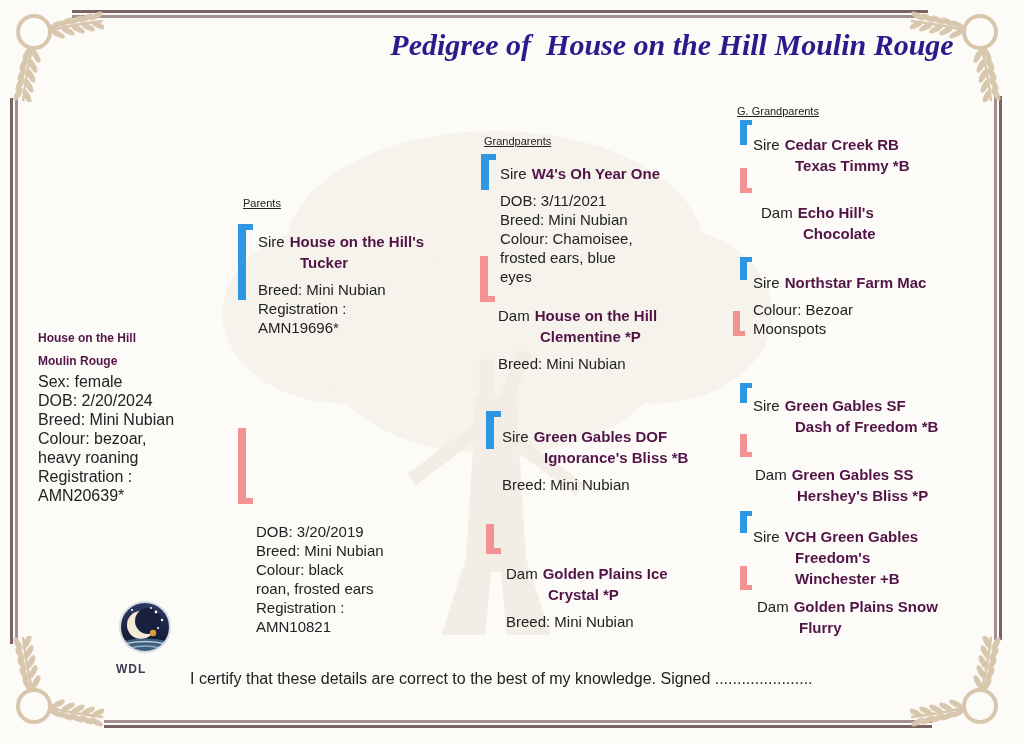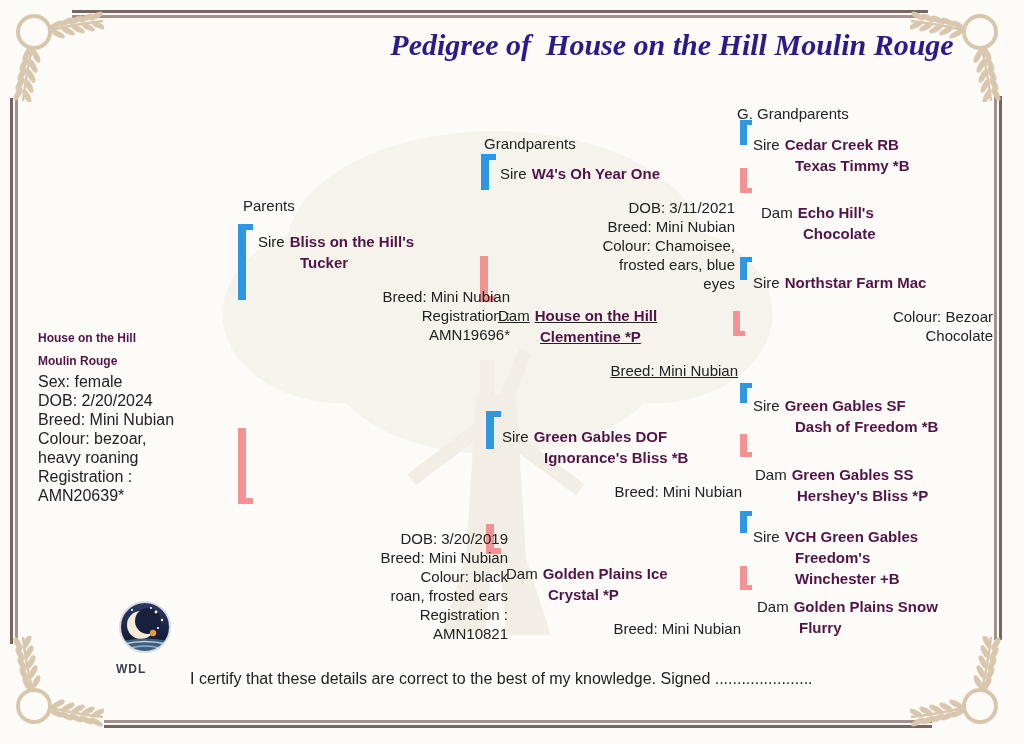--- a/index.html
+++ b/index.html
@@ -33,33 +33,33 @@
   
   .watermark{position:absolute;left:190px;top:95px;width:610px;height:570px;opacity:.55;pointer-events:none;}
 
   
   .main-title{position:absolute;left:336px;top:28px;width:672px;text-align:center;
     font-family:"Liberation Serif",serif;font-style:italic;font-weight:bold;
     font-size:30px;color:var(--title_text);white-space:pre;}
   .certify{position:absolute;left:190px;top:670px;font-size:16px;color:var(--ink);}
 
   
-  .col-label{position:absolute;font-size:15px;color:var(--ink);}
+  .col-label{position:absolute;font-size:11px;color:var(--ink);text-decoration:underline;}
 
   
   .subject-name{position:absolute;left:38px;top:327px;font-size:12px;font-weight:bold;color:var(--name_text);line-height:23px;}
   .subject-name .u{}
   .subject-details{position:absolute;left:38px;top:372px;font-size:16px;color:var(--ink);line-height:19px;white-space:pre-line;}
 
   
   .entry{position:absolute;font-size:15px;color:var(--ink);}
   .entry .tl{padding-left:42px;text-indent:-42px;line-height:21px;}
   .entry .rel{color:var(--ink);margin-right:5px;}
   .entry .nm{font-weight:bold;color:var(--name_text);white-space:pre-line;}
-  .entry .details{line-height:19px;white-space:pre-line;margin-top:14px;text-align:right;}
+  .entry .details{line-height:19px;white-space:pre-line;margin-top:7px;}
 
   
   .bk{position:absolute;}
   .bk.sire{border-left:8px solid var(--sire_bracket);border-top:6px solid var(--sire_bracket);width:7px;}
   .bk.dam{border-left:8px solid var(--dam_bracket);border-bottom:6px solid var(--dam_bracket);width:7px;}
   .bk.small.sire{border-left-width:7px;border-top-width:5px;width:5px;}
   .bk.small.dam{border-left-width:7px;border-bottom-width:5px;width:5px;}
 
   
   .logo{position:absolute;left:116px;top:600px;width:62px;text-align:left;}
@@ -161,21 +161,21 @@
   <div class="bk small sire" style="left:740px;top:120px;height:20px;"></div>
   <div class="bk small dam" style="left:740px;top:168px;height:20px;"></div>
   <div class="bk small sire" style="left:740px;top:257px;height:18px;"></div>
   <div class="bk small dam" style="left:733px;top:311px;height:20px;"></div>
   <div class="bk small sire" style="left:740px;top:383px;height:15px;"></div>
   <div class="bk small dam" style="left:740px;top:434px;height:18px;"></div>
   <div class="bk small sire" style="left:740px;top:511px;height:17px;"></div>
   <div class="bk small dam" style="left:740px;top:566px;height:19px;"></div>
 
   <div class="entry" style="left:258px;top:231px;width:252px;">
-    <div class="tl"><span class="rel">Sire</span><span class="nm">Bliss on the Hill's
+    <div class="tl"><span class="rel">Sire</span><span class="nm">House on the Hill's
 Tucker</span></div>
     <div class="details">Breed: Mini Nubian
 Registration :
 AMN19696*</div>
   </div>
   <div class="entry" style="left:256px;top:515px;width:252px;">
     <div class="details">DOB: 3/20/2019
 Breed: Mini Nubian
 Colour: black
 roan, frosted ears
@@ -184,21 +184,21 @@
   </div>
 
   <div class="entry" style="left:500px;top:163px;width:235px;">
     <div class="tl"><span class="rel">Sire</span><span class="nm">W4's Oh Year One</span></div>
     <div class="details">DOB: 3/11/2021
 Breed: Mini Nubian
 Colour: Chamoisee,
 frosted ears, blue
 eyes</div>
   </div>
-  <div class="entry" style="left:498px;top:305px;width:240px;text-decoration:underline;">
+  <div class="entry" style="left:498px;top:305px;width:240px;">
     <div class="tl"><span class="rel">Dam</span><span class="nm">House on the Hill
 Clementine *P</span></div>
     <div class="details">Breed: Mini Nubian</div>
   </div>
   <div class="entry" style="left:502px;top:426px;width:240px;">
     <div class="tl"><span class="rel">Sire</span><span class="nm">Green Gables DOF
 Ignorance's Bliss *B</span></div>
     <div class="details">Breed: Mini Nubian</div>
   </div>
   <div class="entry" style="left:506px;top:563px;width:235px;">
@@ -211,21 +211,21 @@
     <div class="tl"><span class="rel">Sire</span><span class="nm">Cedar Creek RB
 Texas Timmy *B</span></div>
   </div>
   <div class="entry" style="left:761px;top:202px;width:230px;">
     <div class="tl"><span class="rel">Dam</span><span class="nm">Echo Hill's
 Chocolate</span></div>
   </div>
   <div class="entry" style="left:753px;top:272px;width:240px;">
     <div class="tl"><span class="rel">Sire</span><span class="nm">Northstar Farm Mac</span></div>
     <div class="details">Colour: Bezoar
-Chocolate</div>
+Moonspots</div>
   </div>
   <div class="entry" style="left:753px;top:395px;width:240px;">
     <div class="tl"><span class="rel">Sire</span><span class="nm">Green Gables SF
 Dash of Freedom *B</span></div>
   </div>
   <div class="entry" style="left:755px;top:464px;width:240px;">
     <div class="tl"><span class="rel">Dam</span><span class="nm">Green Gables SS
 Hershey's Bliss *P</span></div>
   </div>
   <div class="entry" style="left:753px;top:526px;width:240px;">

